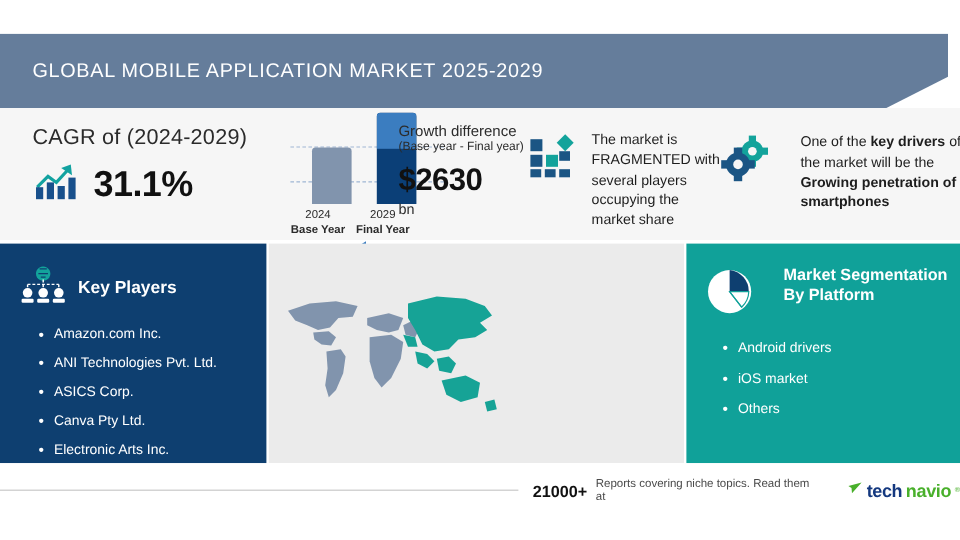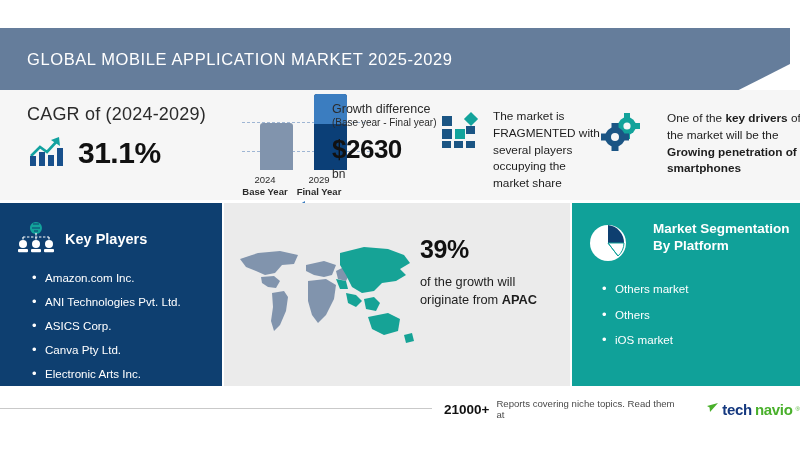--- a/index.html
+++ b/index.html
@@ -266,44 +266,38 @@
       </g>
       <g fill="#16a396">
         <path d="M112 22 L136 16 L160 18 L176 24 L182 32 L172 38 L178 44 L168 50 L154 52 L146 60 L134 62 L124 56 L118 44 L112 34 Z"></path>
         <path d="M118 62 L128 64 L134 70 L128 76 L120 72 Z"></path>
         <path d="M136 68 L146 66 L152 72 L148 80 L138 78 Z"></path>
         <path d="M140 86 L160 82 L172 88 L170 100 L156 104 L144 98 Z"></path>
         <path d="M176 104 L184 102 L186 110 L178 112 Z"></path>
         <path d="M108 48 L118 50 L120 58 L112 58 Z"></path>
       </g>
     </svg>
-    <div class="apac">
-      <div class="apac-pct">39%</div>
-      <div class="apac-text">
-        <span>of the growth will originate from </span><b>APAC</b>
-      </div>
-    </div>
   </div>
 
   <div class="panel-teal">
     <div class="seg-head">
       <span>
         <svg width="44" height="44" viewBox="0 0 44 44">
           <circle cx="22" cy="22" r="18" fill="#ffffff"></circle>
           <path d="M22 22 L22 4 A18 18 0 0 1 38 22 Z" fill="#0e3f70"></path>
           <path d="M22 22 L38 22 A18 18 0 0 1 32 35 Z" fill="#ffffff" stroke="#10a199" stroke-width="1"></path>
           <path d="M22 22 L32 35" stroke="#10a199" stroke-width="1"></path>
         </svg>
       </span>
       <div class="seg-title">Market Segmentation By Platform</div>
     </div>
     <ul class="seg-list">
-      <li>Others market</li>
+      <li>Android drivers</li>
+      <li>iOS market</li>
       <li>Others</li>
-      <li>iOS market</li>
     </ul>
   </div>
 
   <div class="footer">
     <div class="footer-rule"></div>
     <div class="footer-inner">
       <span class="footer-count">21000+</span>
       <span class="footer-text">Reports covering niche topics. Read them at</span>
       <span class="logo">
         <span>

